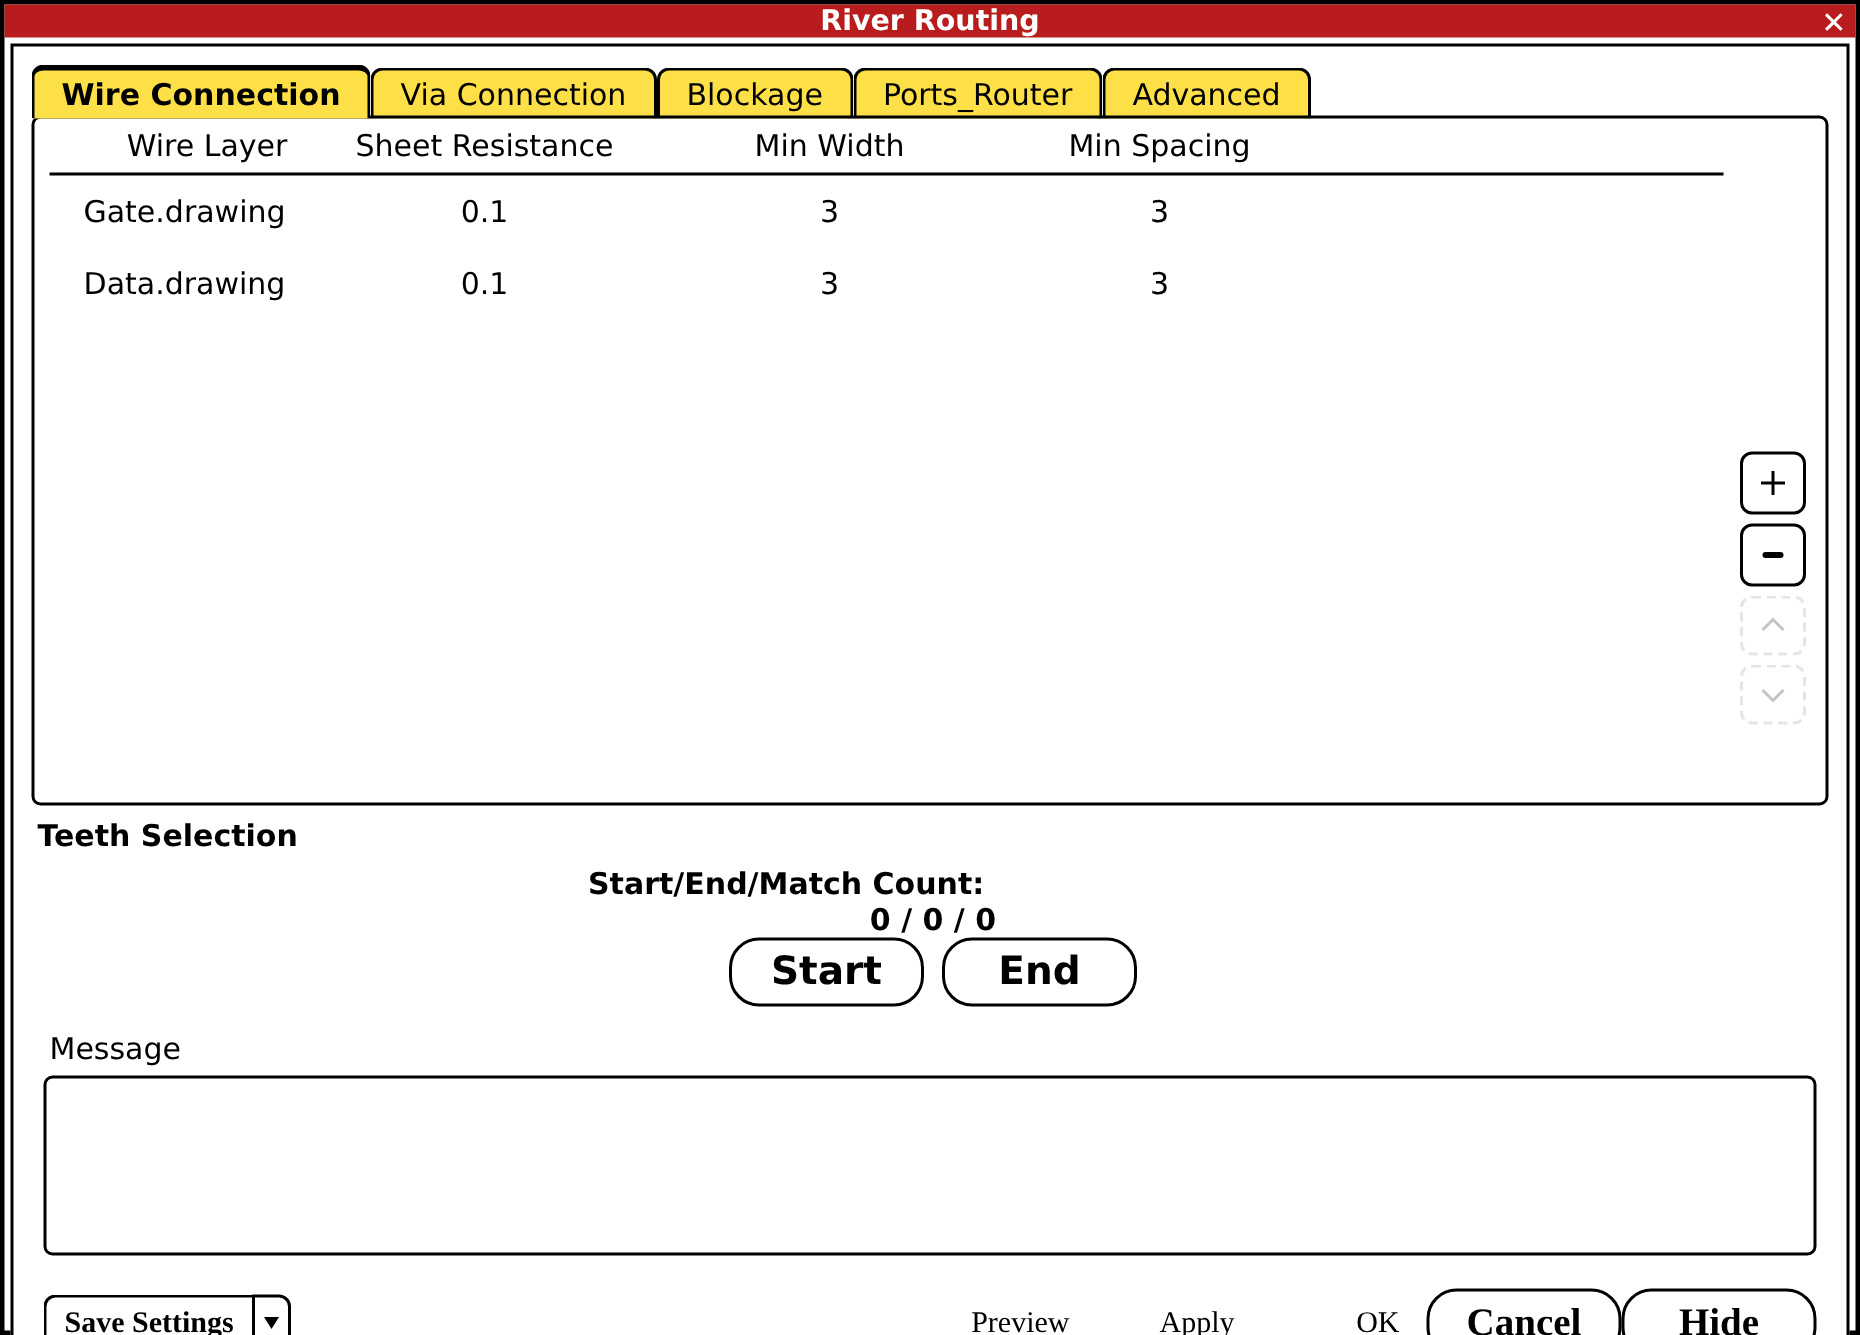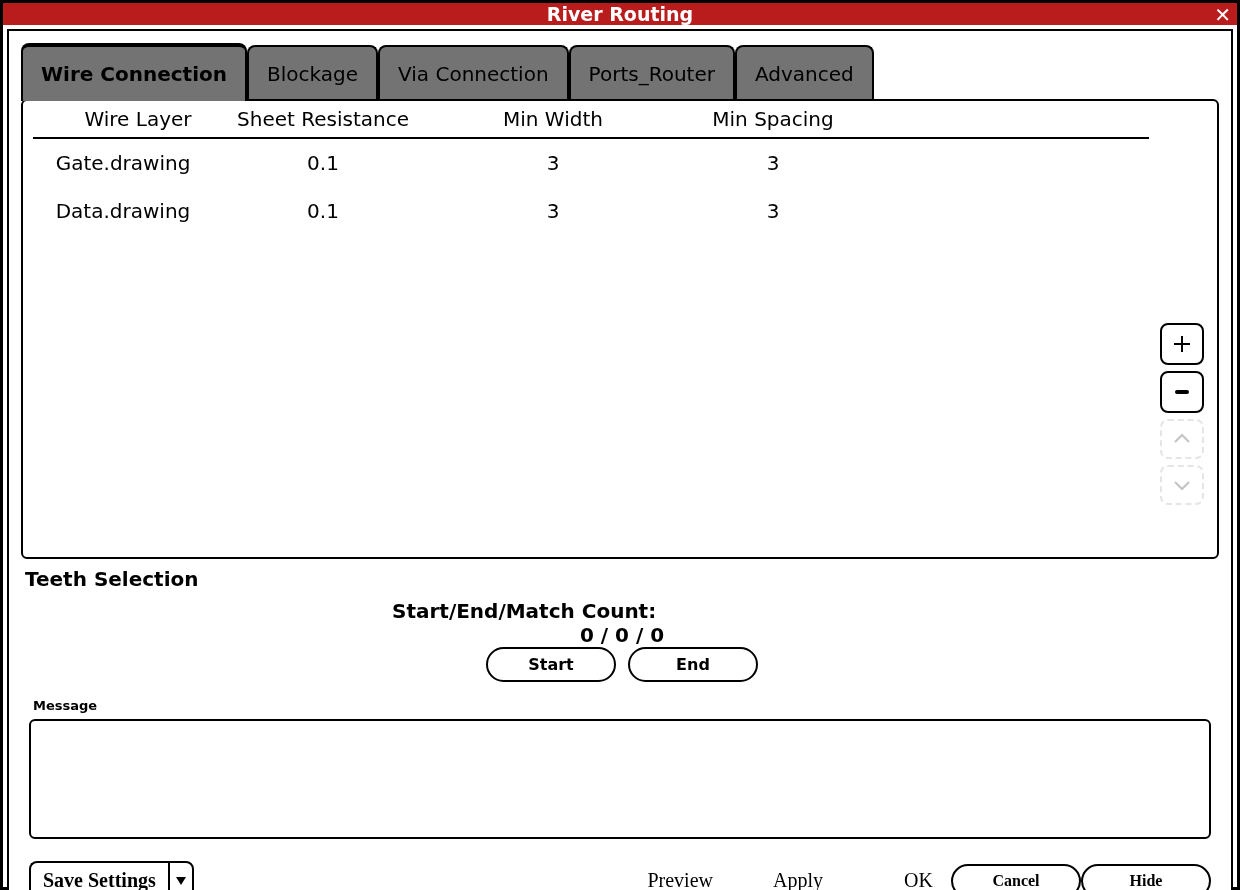--- a/index.html
+++ b/index.html
@@ -51,25 +51,25 @@
   margin: 4px;
 }
 .tabs-row {
   display: flex;
   align-items: flex-end;
   margin-bottom: 0;
 }
 .tab {
   border: 2px solid #000;
   border-bottom: none;
-  padding: 15px 18px;
+  padding: 4px 18px;
   font-size: 20px;
   font-weight: bold;
   margin-right: 0;
-  background: #737373;
+  background: #fde047;
   border-top-left-radius: 8px;
   border-top-right-radius: 8px;
   cursor: pointer;
   position: relative;
 }
 .tab.active {
   border-top: 4px solid #000;
   z-index: 2;
 }
 .tab:not(.active) {
@@ -151,34 +151,34 @@
 }
 .count-value {
   font-size: 20px;
   font-weight: bold;
   flex: 1;
 }
 .btn {
   border: 2px solid #000;
   border-radius: 20px;
   background: #fff;
-  font-size: 16px;
+  font-size: 26px;
   font-weight: bold;
   padding: 6px 0;
   text-align: center;
   cursor: pointer;
   min-width: 130px;
 }
 .btn-group-right {
   display: flex;
   gap: 12px;
 }
 .msg-label {
-  font-size: 13px;
-  font-weight: bold;
+  font-size: 20px;
+  font-weight: normal;
   margin-top: 16px;
   margin-left: 12px;
 }
 .msg-box {
   border: 2px solid #000;
   border-radius: 6px;
   height: 120px;
   margin: 6px 8px 0 8px;
 }
 .bottom-row {
@@ -229,22 +229,22 @@
 <div class="window">
   <div class="titlebar">
     <span>River Routing</span>
     <span class="close-btn">✕</span>
   </div>
 
   <div class="content">
 
     <div class="tabs-row">
       <div class="tab active"><span>Wire Connection</span></div>
+      <div class="tab"><span>Via Connection</span></div>
       <div class="tab"><span>Blockage</span></div>
-      <div class="tab"><span>Via Connection</span></div>
       <div class="tab"><span>Ports_Router</span></div>
       <div class="tab"><span>Advanced</span></div>
     </div>
 
     <div class="tab-panel">
       <div class="table-area">
         <div class="table-hdr">
           <div class="col1">Wire Layer</div>
           <div class="col2">Sheet Resistance</div>
           <div class="col3">Min Width</div>

